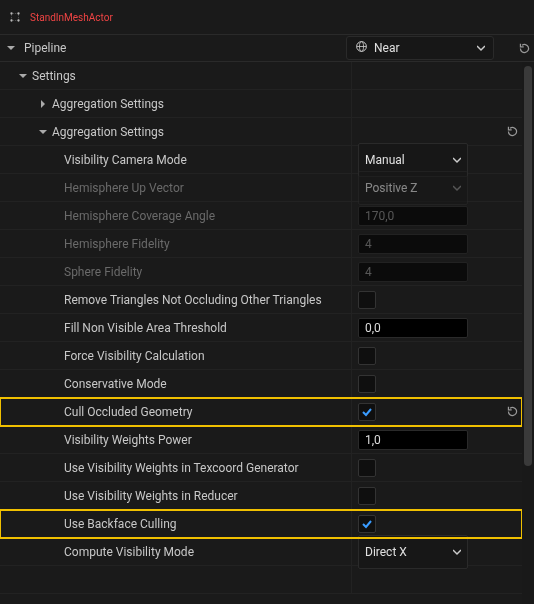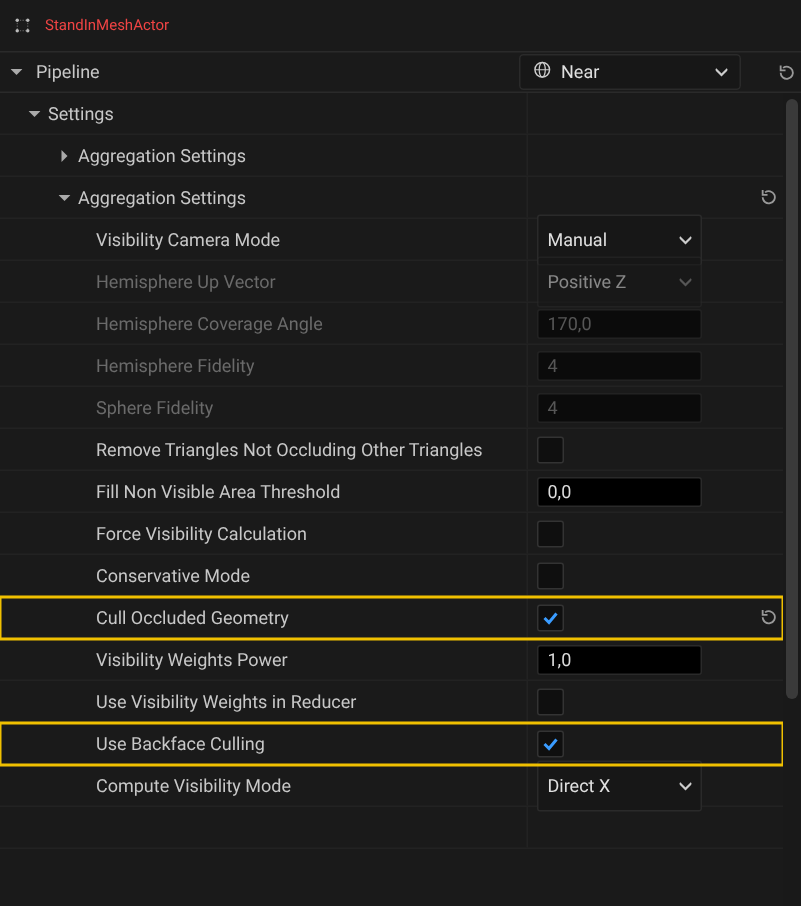--- a/index.html
+++ b/index.html
@@ -282,20 +282,30 @@
         <div class="label-cell">
             <span class="indent" style="width:64px"></span>
             <span class="lbl">Visibility Weights Power</span>
           </div>
         <div class="value-cell">
             <div class="num-field">1,0</div>
           </div>
           <div class="reset-cell"></div>
       </div>
 
+      <div class="row">
+        <div class="label-cell">
+            <span class="indent" style="width:64px"></span>
+            <span class="lbl">Use Visibility Weights in Texcoord Generator</span>
+          </div>
+        <div class="value-cell">
+            <div class="chk"></div>
+          </div>
+          <div class="reset-cell"></div>
+      </div>
 
       <div class="row">
         <div class="label-cell">
             <span class="indent" style="width:64px"></span>
             <span class="lbl">Use Visibility Weights in Reducer</span>
           </div>
         <div class="value-cell">
             <div class="chk"></div>
           </div>
           <div class="reset-cell"></div>

